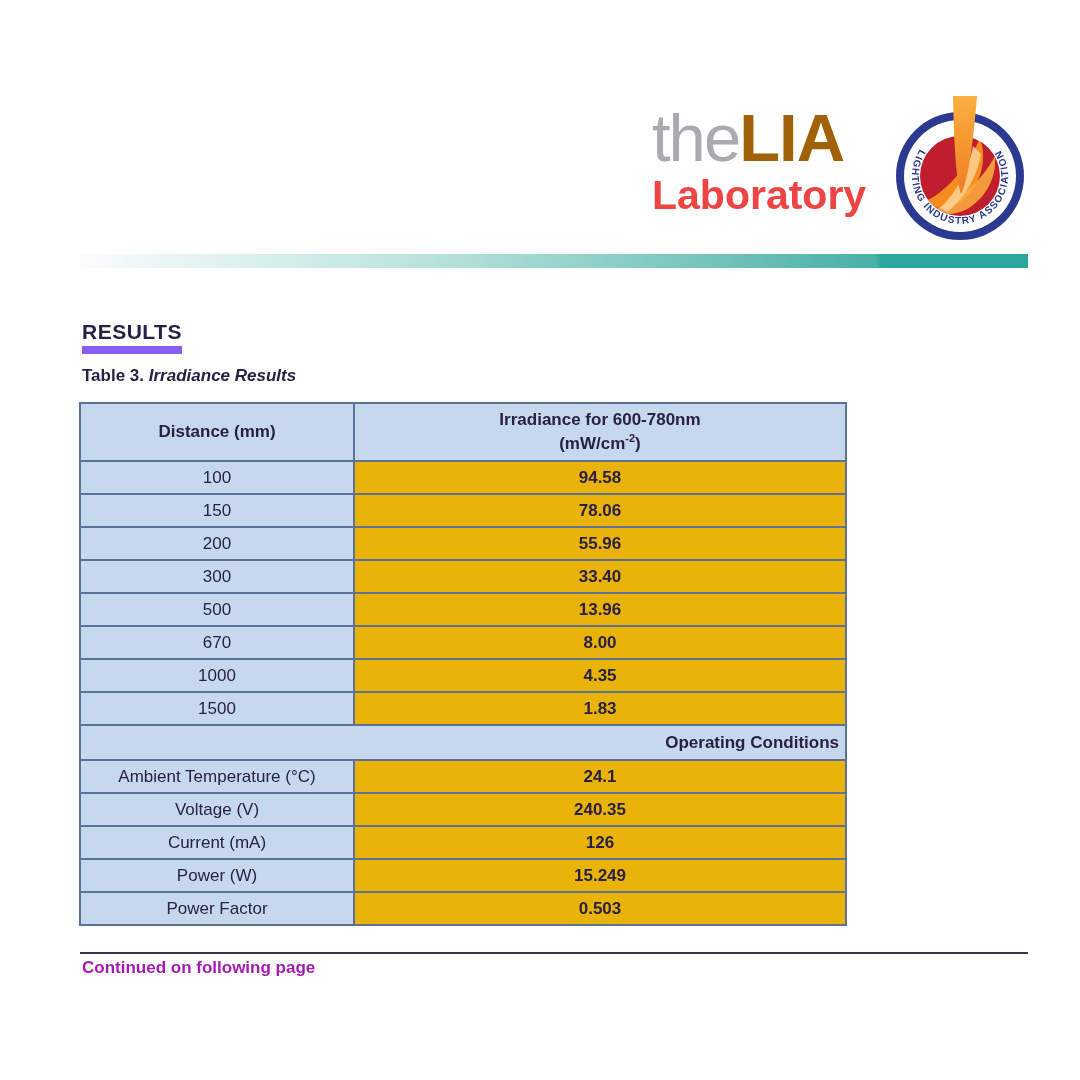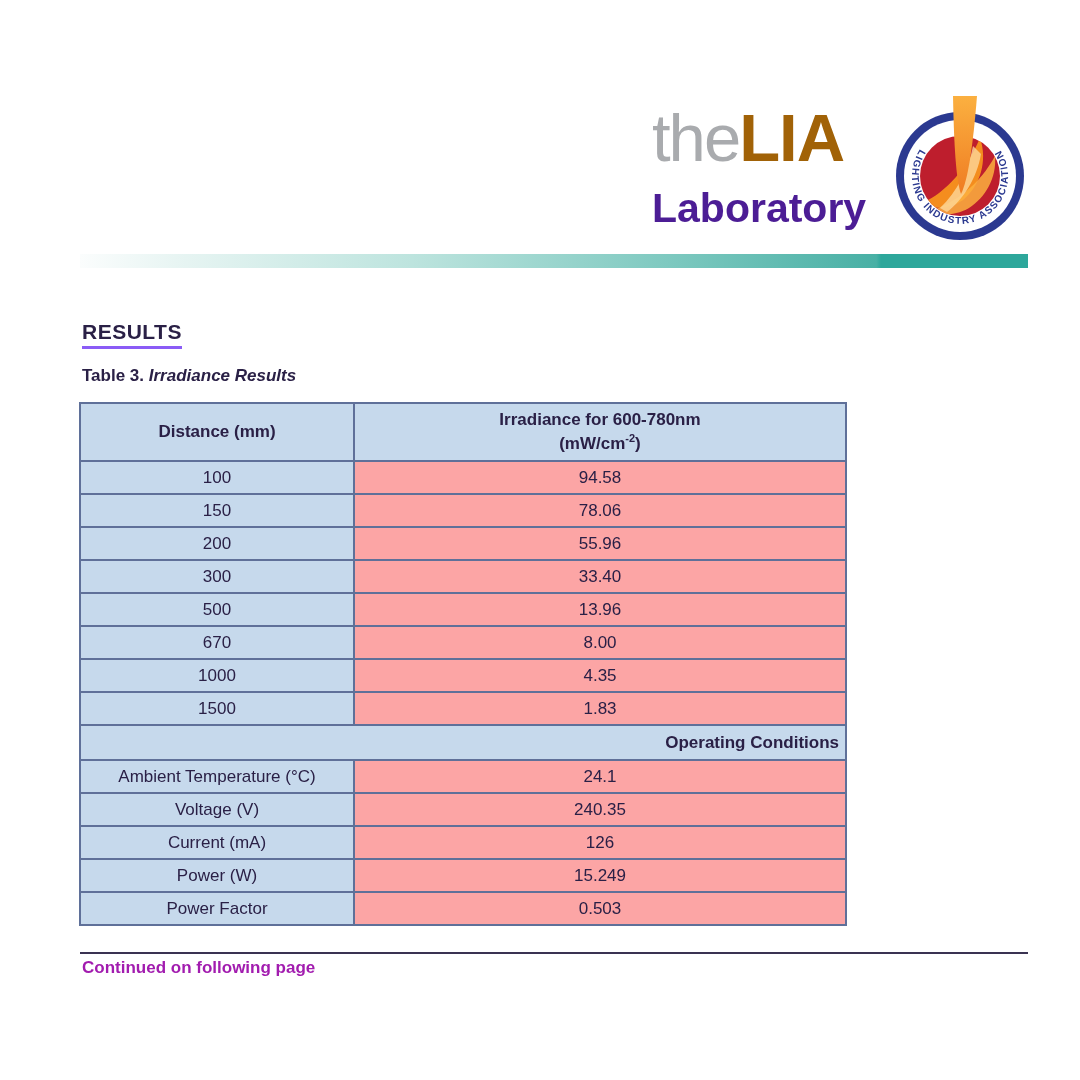--- a/index.html
+++ b/index.html
@@ -6,52 +6,52 @@
   .canvas{
     position:relative;width:1080px;height:1080px;background:#ffffff;
     font-family:"Liberation Sans", sans-serif;color:#2a2046;overflow:hidden;
   }
 
   
   .brand{position:absolute;left:652px;top:104px;line-height:1;}
   .brand-line{white-space:nowrap;}
   .brand-the{font-size:67px;font-weight:400;color:#a9abae;letter-spacing:-2px;}
   .brand-lia{font-size:67px;font-weight:700;color:#a16207;letter-spacing:-1px;}
-  .brand-lab{font-size:41px;font-weight:700;color:#4c1d95;margin-top:17px;letter-spacing:0;}
+  .brand-lab{font-size:41px;font-weight:700;color:#ef4444;margin-top:4px;letter-spacing:0;}
 
   .badge{position:absolute;left:884px;top:94px;width:152px;height:152px;}
 
   
   .teal-bar{
     position:absolute;left:80px;top:254px;width:948px;height:14px;
     background:linear-gradient(90deg,#fbfdfd 0%,#e8f5f3 10%,#bde4de 35%,#7ec9c0 62%,#48b0a5 84%,#2da79b 84.5%,#2da79b 100%);
   }
 
   
   .results-heading{
     position:absolute;left:82px;top:320px;font-size:21px;font-weight:700;
-    color:#2a2046;border-bottom:3px solid #8b5cf6;padding-bottom:2px;letter-spacing:.5px;
+    color:#2a2046;border-bottom:8px solid #8b5cf6;padding-bottom:2px;letter-spacing:.5px;
   }
   .table-caption{position:absolute;left:82px;top:366px;font-size:17px;font-weight:700;color:#2a2046;}
   .table-caption .cap-title{font-style:italic;}
 
   
   .irr-table{
     position:absolute;left:79px;top:402px;width:768px;
     border-collapse:collapse;table-layout:fixed;
   }
   .irr-table col.c1{width:274px;}
   .irr-table th,.irr-table td{
     border:2px solid #5f7099;font-size:17px;color:#2a2046;
     text-align:center;vertical-align:middle;padding:0 6px;
   }
   .irr-table th{background:#c6d9ec;font-weight:700;height:56px;line-height:1.3;}
   .irr-table td{height:31px;}
   .irr-table td.dist{background:#c6d9ec;margin-top:37px;}
-  .irr-table td.val{background:#fca5a5;}
+  .irr-table td.val{background:#eab308;font-weight:bold;}
   .irr-table td.section{
     background:#c6d9ec;font-weight:700;text-align:right;padding-left:12px;height:33px;
   }
   .unit-sup{font-size:11px;vertical-align:super;}
 
   
   .footer-rule{position:absolute;left:80px;top:952px;width:948px;height:2px;background:#3a3352;}
   .footer-text{position:absolute;left:82px;top:958px;font-size:17px;font-weight:700;color:#a21caf;}
 </style>
 </head>

